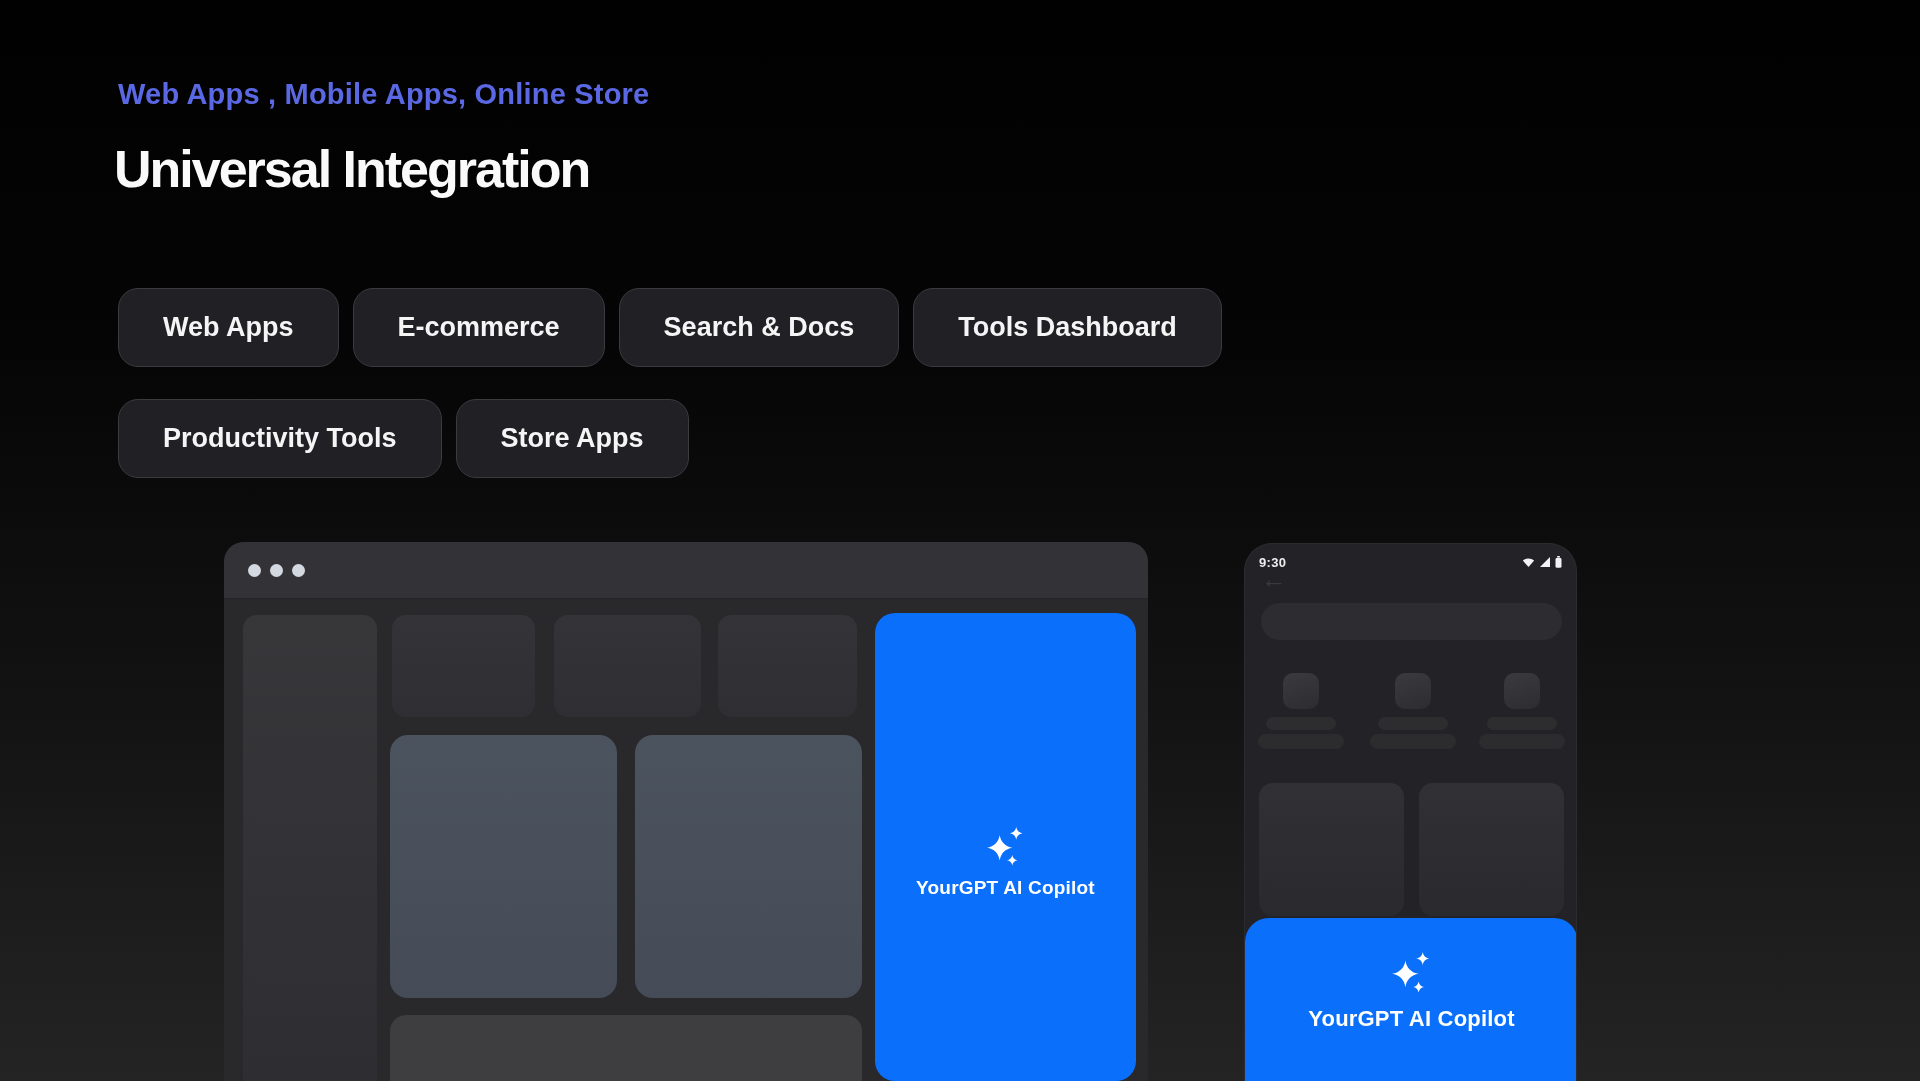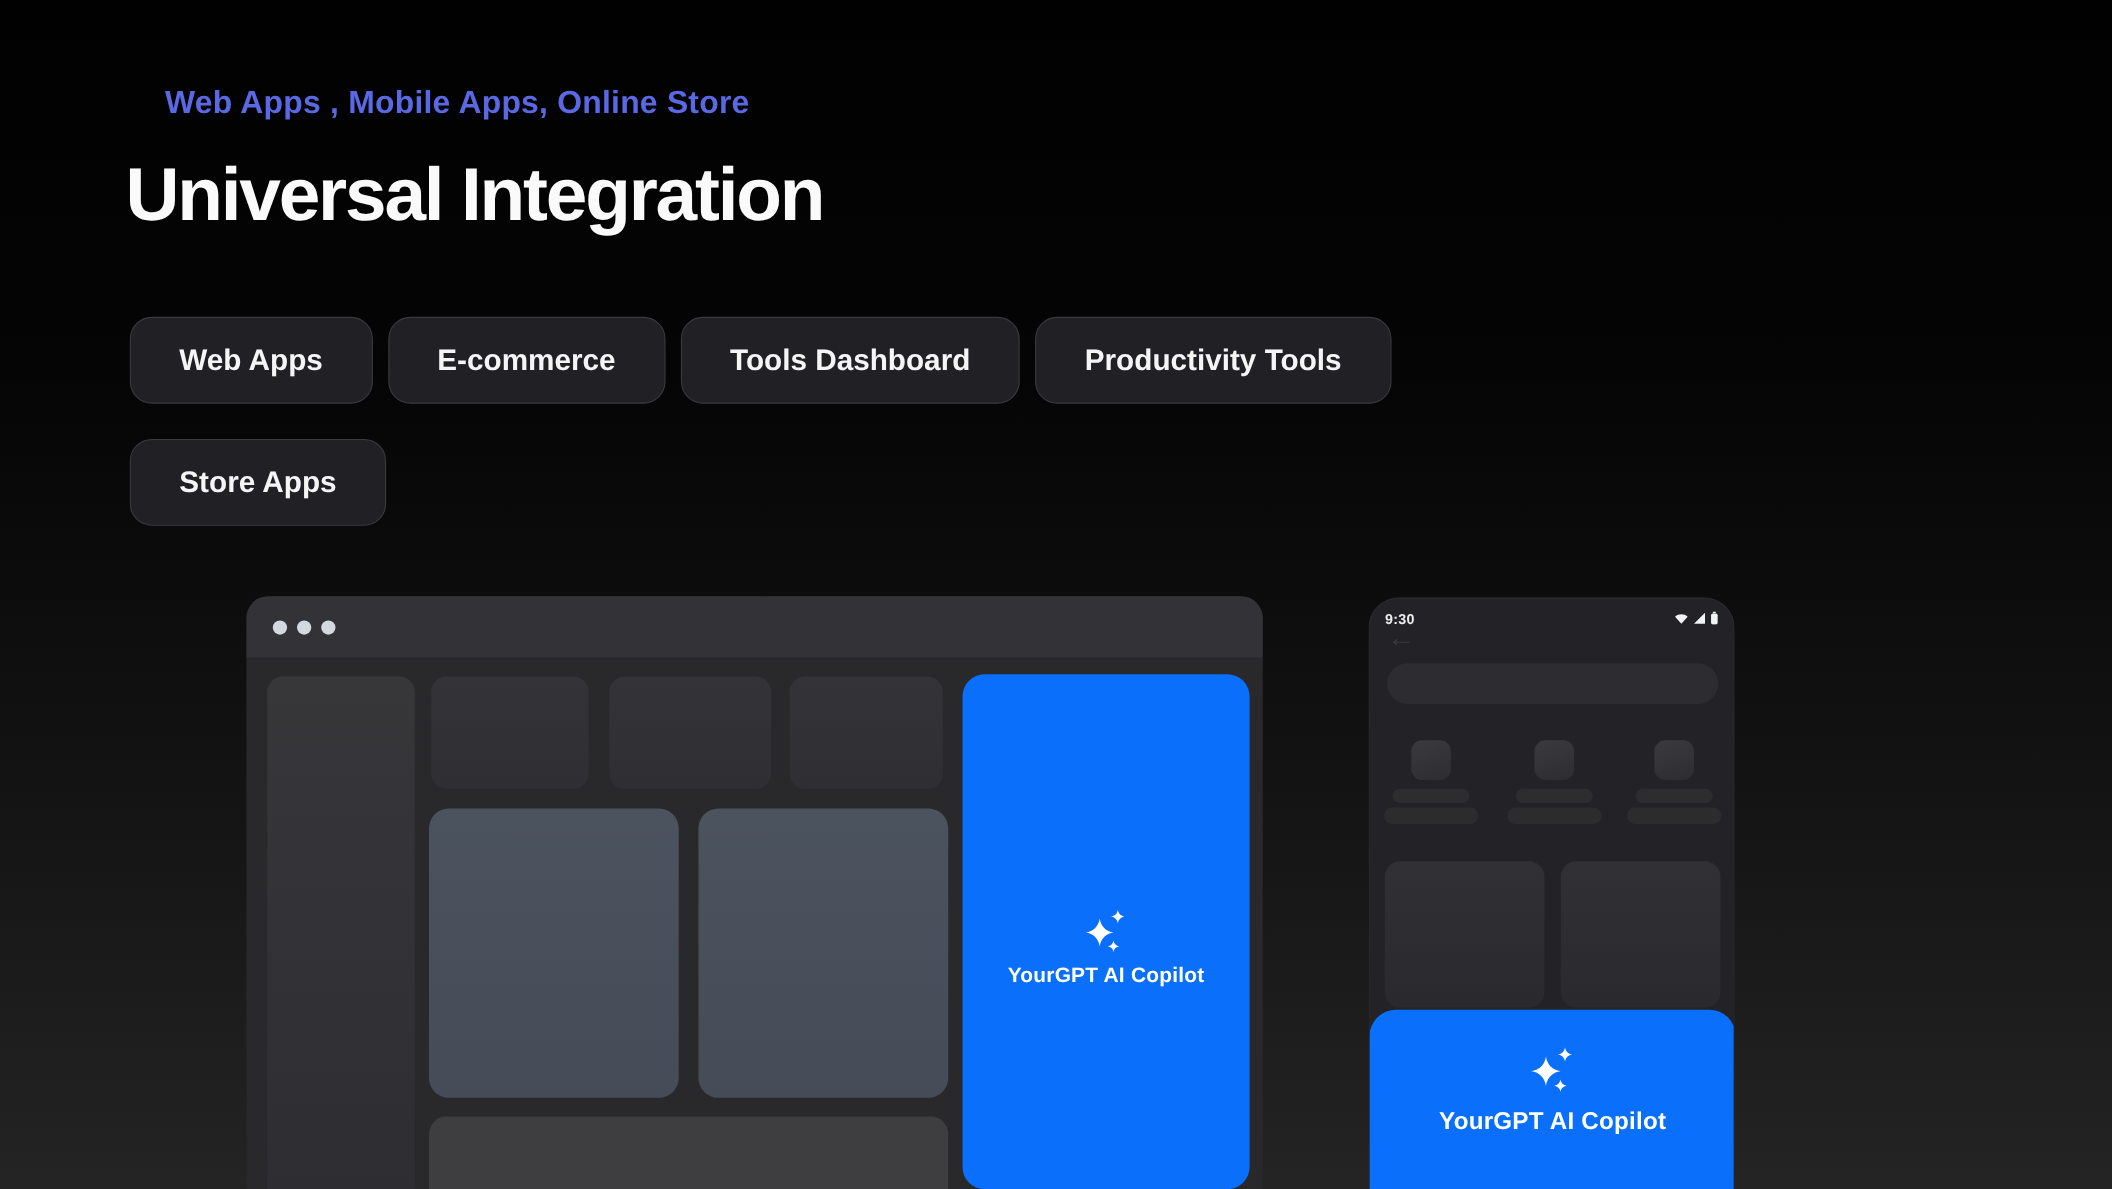--- a/index.html
+++ b/index.html
@@ -8,25 +8,25 @@
     font-family: "Liberation Sans", "DejaVu Sans", sans-serif;
     background: linear-gradient(180deg, #010101 0%, #050505 32%, #151515 70%, #242424 100%);
     position: relative;
   }
   .stage { position: absolute; inset: 0; }
 
   
   .eyebrow {
     position: absolute; left: 118px; top: 80px;
     font-size: 29px; font-weight: bold; line-height: 1;
-    color: #5b68e3; letter-spacing: 0.2px; margin-left: 32px;
+    color: #5b68e3; letter-spacing: 0.2px;
   }
   .hero-title {
     position: absolute; left: 114px; top: 143px;
-    font-size: 68px; font-weight: bold; line-height: 1;
+    font-size: 52px; font-weight: bold; line-height: 1;
     color: #fafafa; letter-spacing: -2px;
   }
 
   
   .pills {
     position: absolute; left: 118px; top: 288px; width: 1200px;
     display: flex; flex-wrap: wrap; gap: 32px 14px;
   }
   .pill {
     height: 79px; padding: 0 44px; border-radius: 20px;
@@ -104,20 +104,21 @@
 <body>
 
 <div class="stage">
 
   <div class="eyebrow">Web Apps , Mobile Apps, Online Store</div>
   <h1 class="hero-title">Universal Integration</h1>
 
   <div class="pills">
     <button class="pill">Web Apps</button>
     <button class="pill">E-commerce</button>
+    <button class="pill">Search &amp; Docs</button>
     <button class="pill">Tools Dashboard</button>
     <button class="pill">Productivity Tools</button>
     <button class="pill">Store Apps</button>
   </div>
 
   <div class="browser">
     <div class="browser-titlebar">
       <div class="traffic-dots">
         <i></i>
         <i></i>

